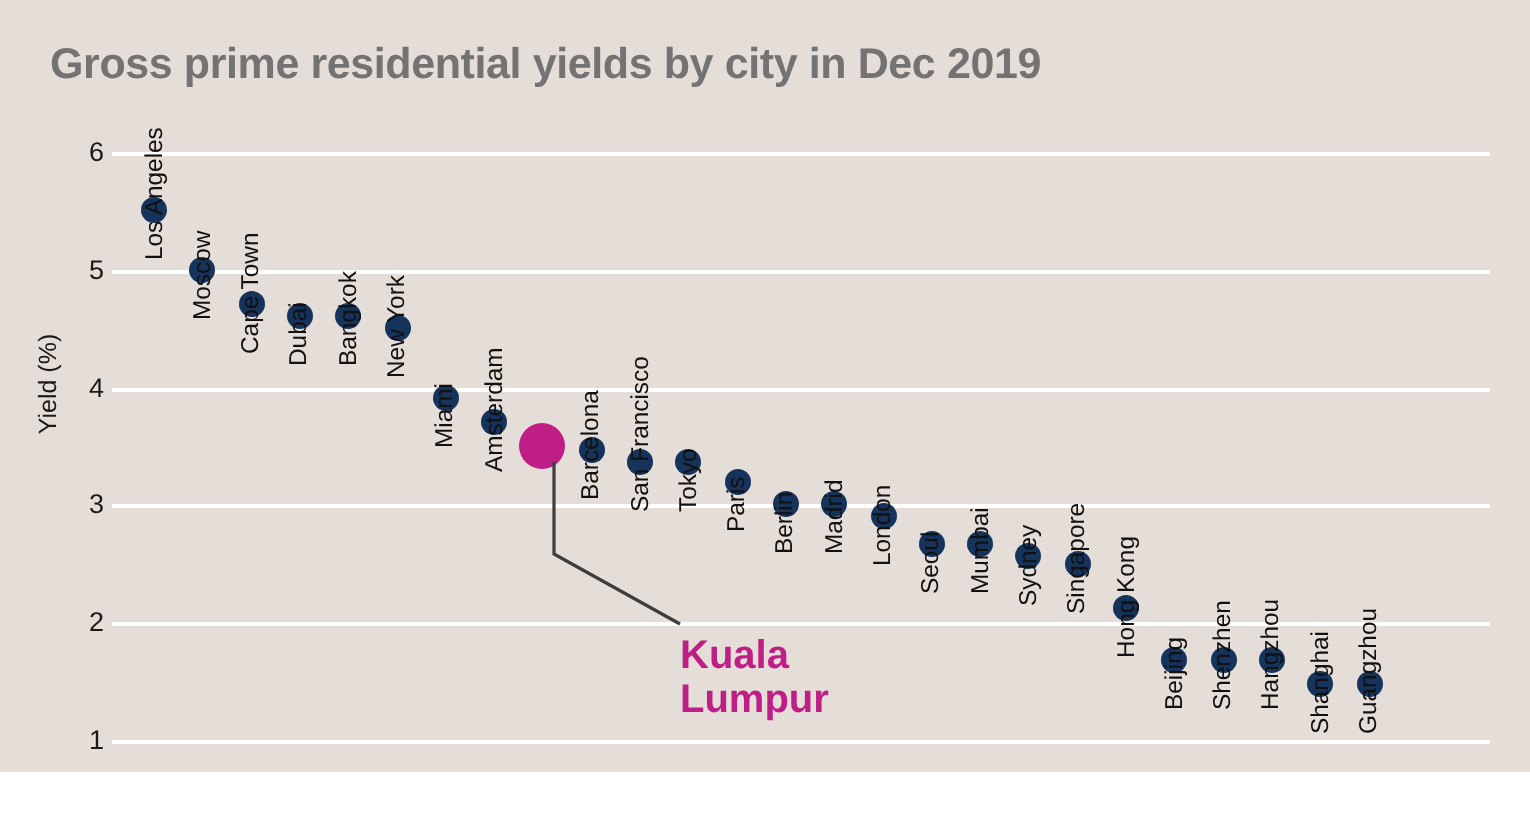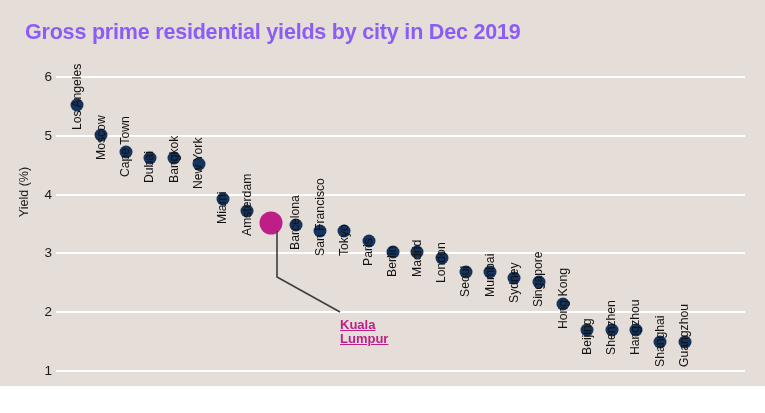--- a/index.html
+++ b/index.html
@@ -25,21 +25,21 @@
     width: 765px;
     height: 386px;
     background: #e5ddd7;
   }
   #title {
     position: absolute;
     left: 25px;
     top: 20px;
     font-size: 21.5px;
     font-weight: bold;
-    color: #8b5cf6;
+    color: #737373;
     letter-spacing: -0.2px;
     white-space: nowrap;
   }
   #plot {
     position: absolute;
     left: 0; top: 0;
     width: 765px;
     height: 386px;
   }
   .gridline {
@@ -95,26 +95,25 @@
     font-size: 12.2px;
     color: #111111;
     white-space: nowrap;
     transform-origin: left bottom;
     transform: rotate(-90deg);
   }
   #annotation {
     position: absolute;
     left: 340px;
     top: 318px;
-    font-size: 13px;
+    font-size: 20px;
     font-weight: bold;
     color: #bf1e87;
     line-height: 1.08;
     white-space: pre;
-    text-decoration: underline;
   }
   #leader {
     position: absolute;
     left: 0; top: 0;
     width: 765px;
     height: 386px;
     pointer-events: none;
   }
   #source {
     position: absolute;

